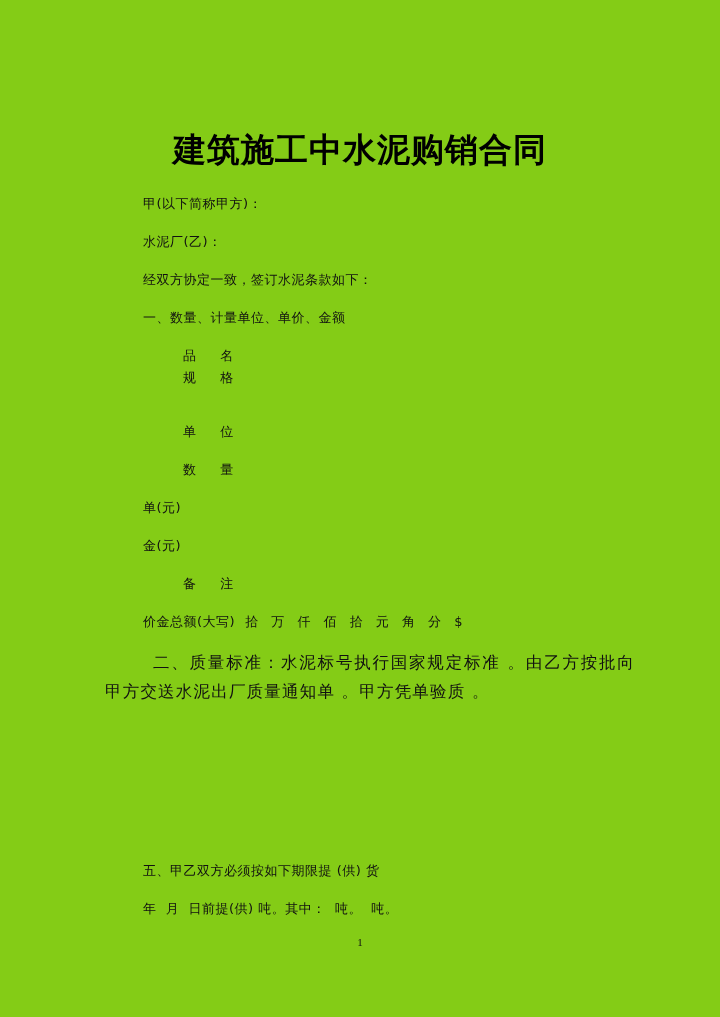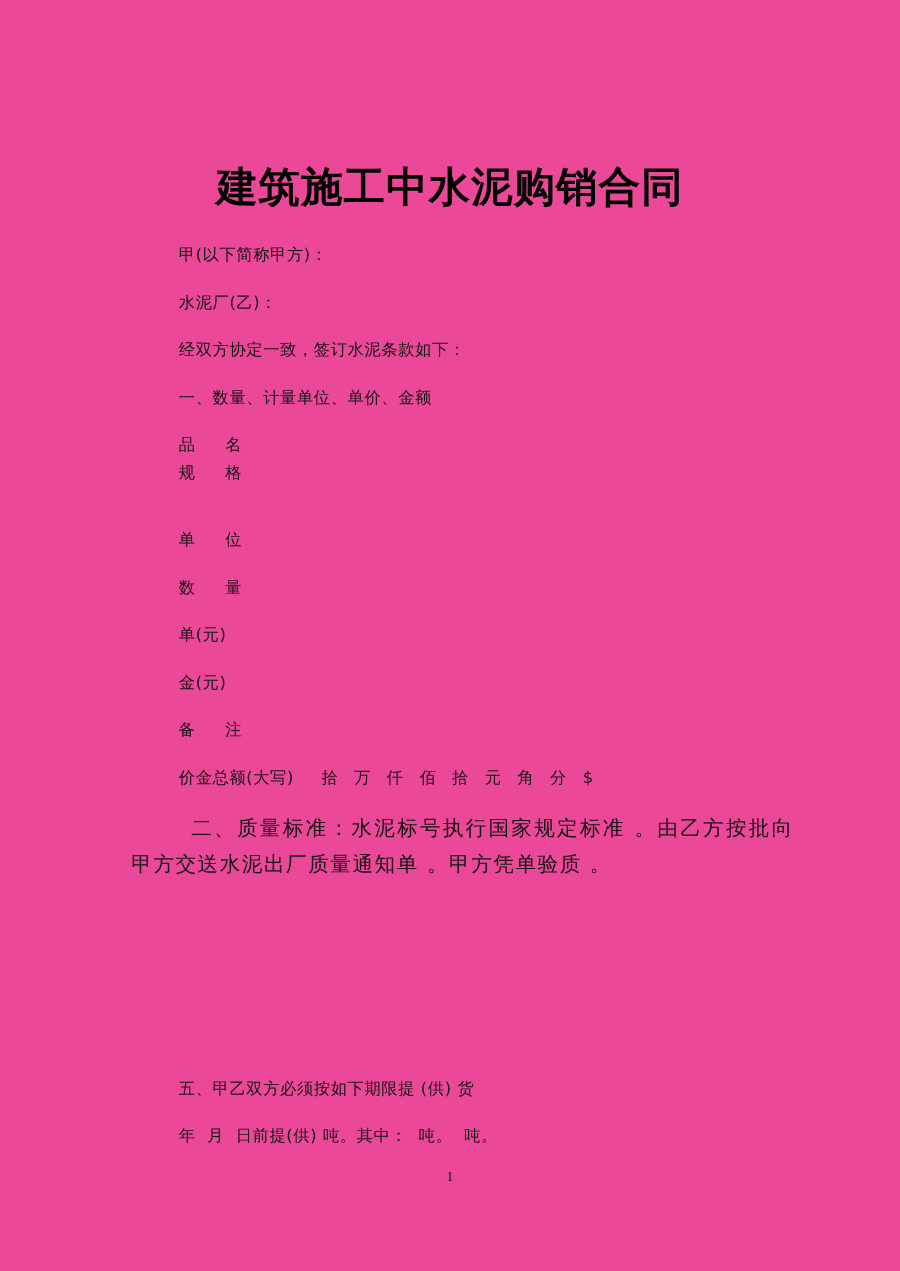--- a/index.html
+++ b/index.html
@@ -1,33 +1,33 @@
 <!DOCTYPE html>
 <html><head>
 <meta charset="utf-8">
 <style>
   html, body { margin: 0; padding: 0; background: #ffffff; }
   body {
     width: 720px; height: 1017px; position: relative; overflow: hidden;
     font-family: "DejaVu Sans", sans-serif; color: #111111;
   }
-  .page { position: absolute; left: 0; top: 0; width: 720px; height: 1017px; background: #ec4899; }
+  .page { position: absolute; left: 0; top: 0; width: 720px; height: 1017px; background: #84cc16; }
   .title {
     position: absolute; top: 128px; left: 0; width: 720px; text-align: center;
     font-size: 33px; font-weight: bold; letter-spacing: 1px; color: #000;
   }
   .line {
     position: absolute; left: 143px; font-size: 13px; white-space: nowrap; letter-spacing: 0.5px;
   }
   .para {
     position: absolute; left: 105px; width: 530px; font-size: 16.5px; line-height: 29px;
     text-indent: 48px; letter-spacing: 1.2px; text-align: justify;
   }
-  .spaced { letter-spacing: 10px; }
-  .amount-units { margin-left: 22px; word-spacing: 8px; letter-spacing: 0.5px; }
+  .spaced { letter-spacing: 10px; margin-left: 40px; }
+  .amount-units { margin-left: 10px; word-spacing: 8px; letter-spacing: 0.5px; }
   .page-num {
     position: absolute; top: 936px; left: 0; width: 720px; text-align: center;
     font-family: "Liberation Serif", serif; font-size: 11px;
   }
 </style>
 </head>
 <body>
 
 <div class="page">
   <div class="title">建筑施工中水泥购销合同</div>

